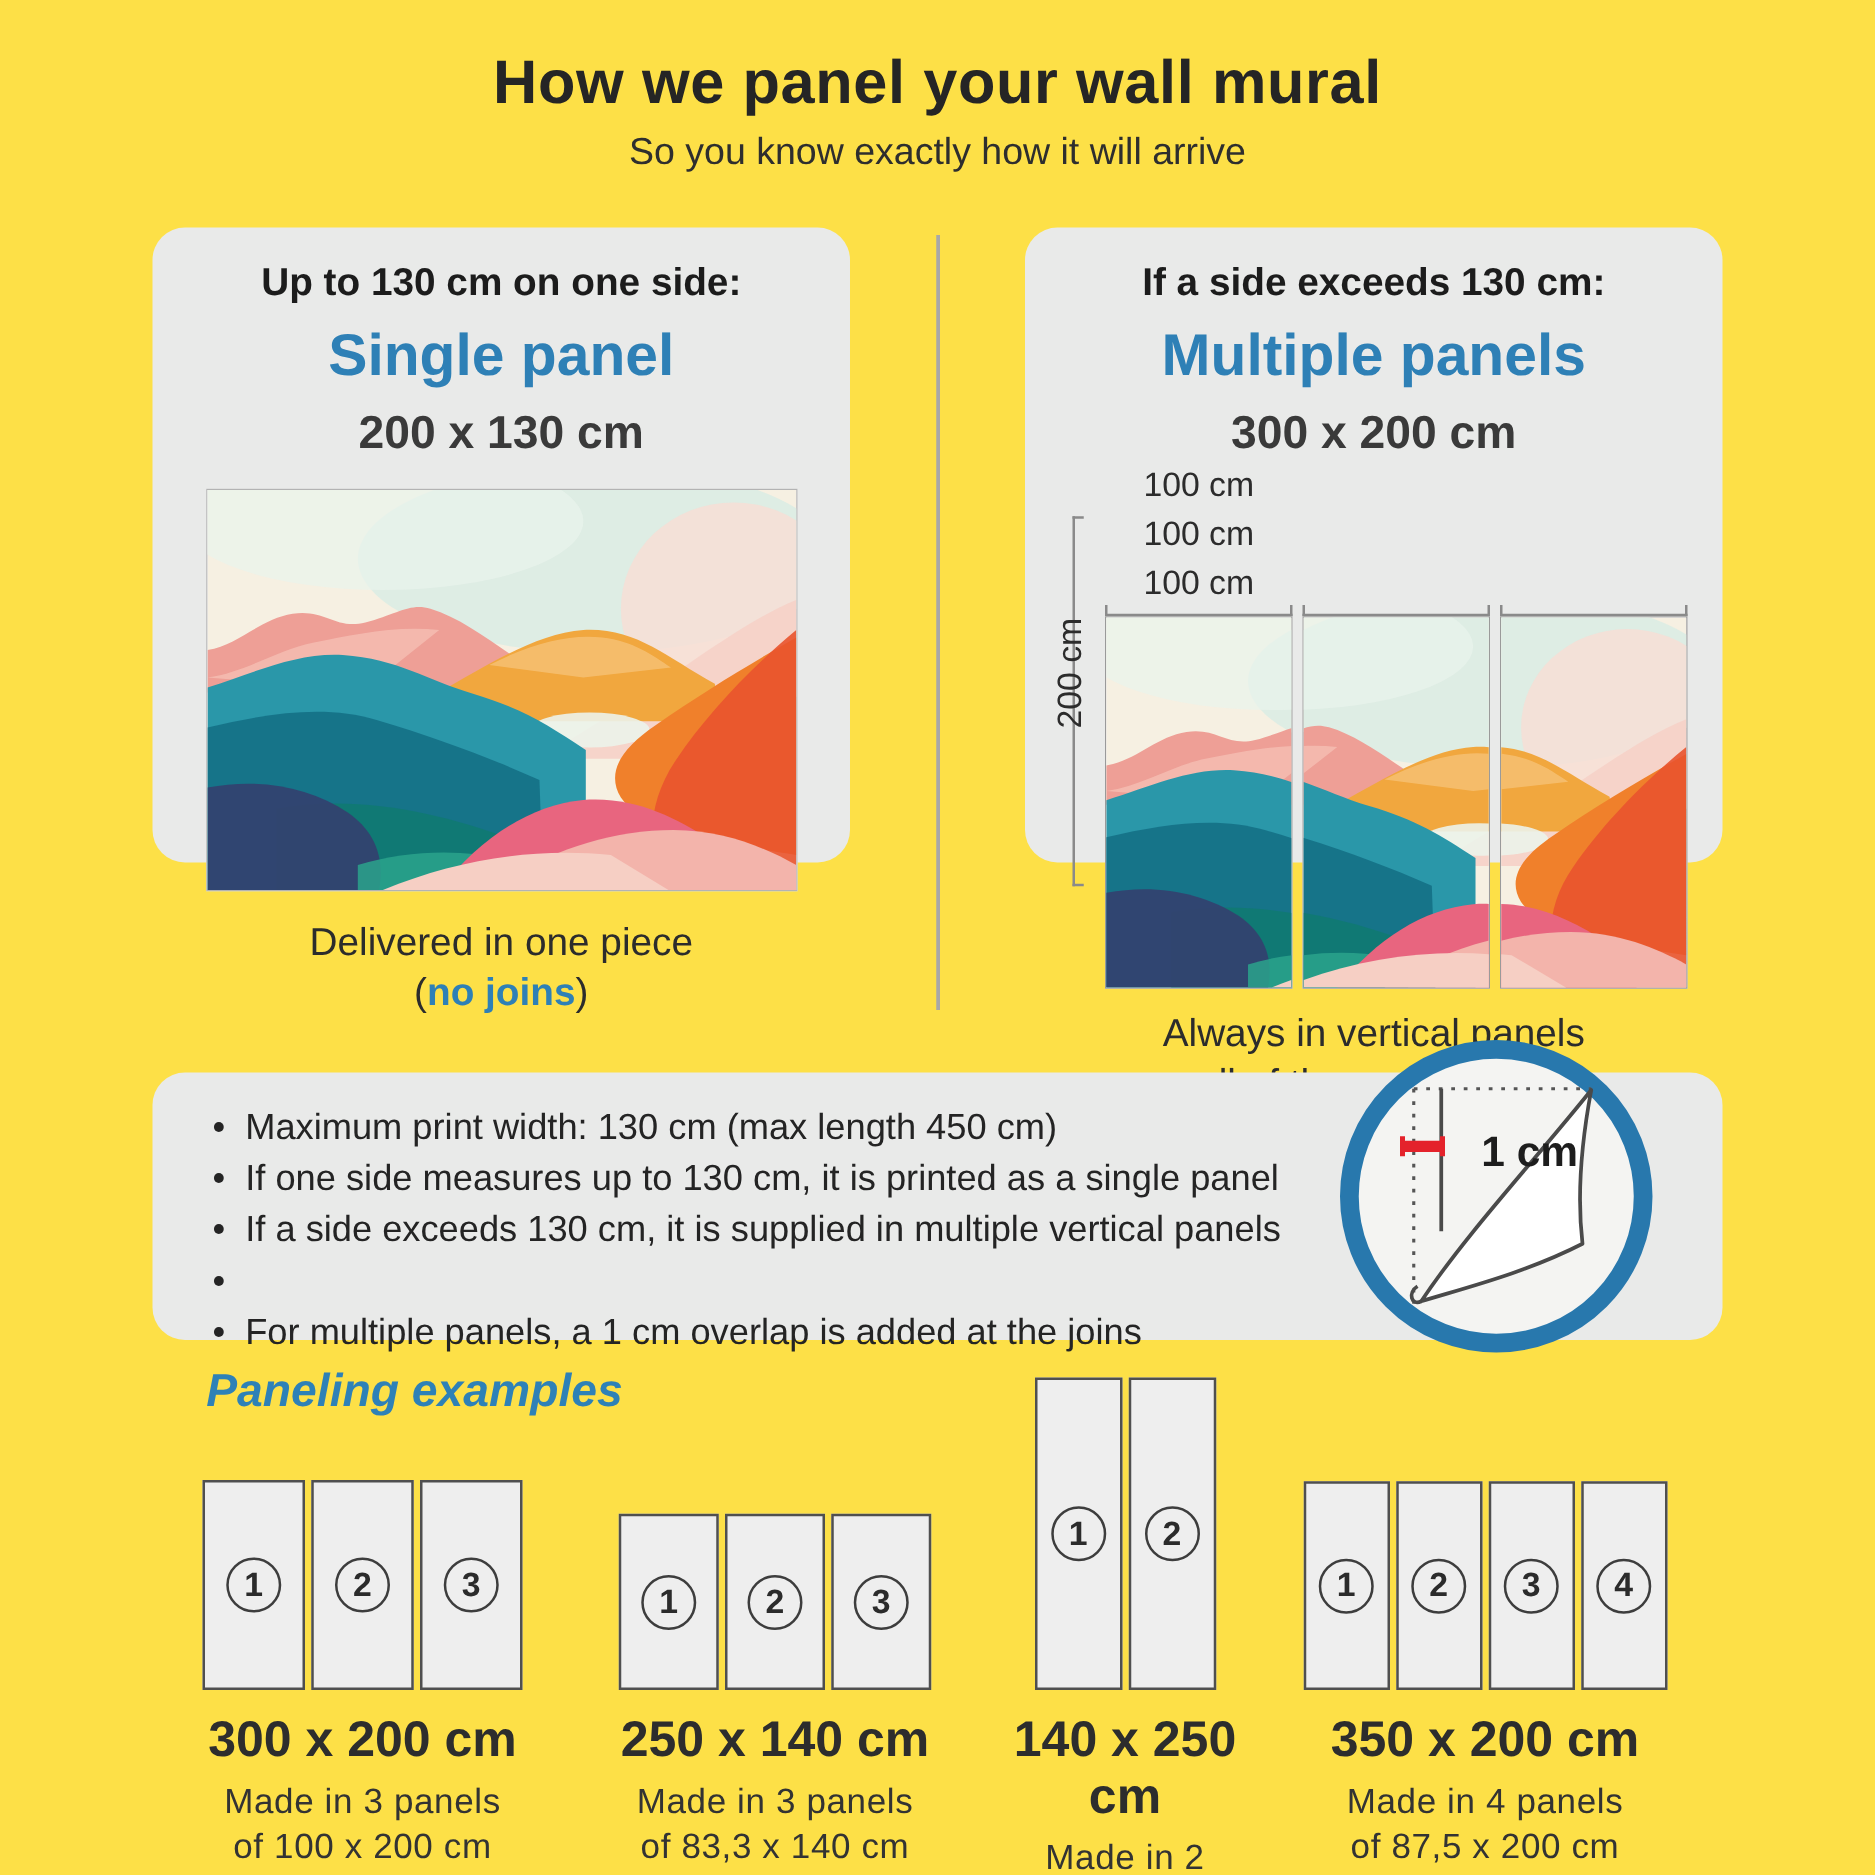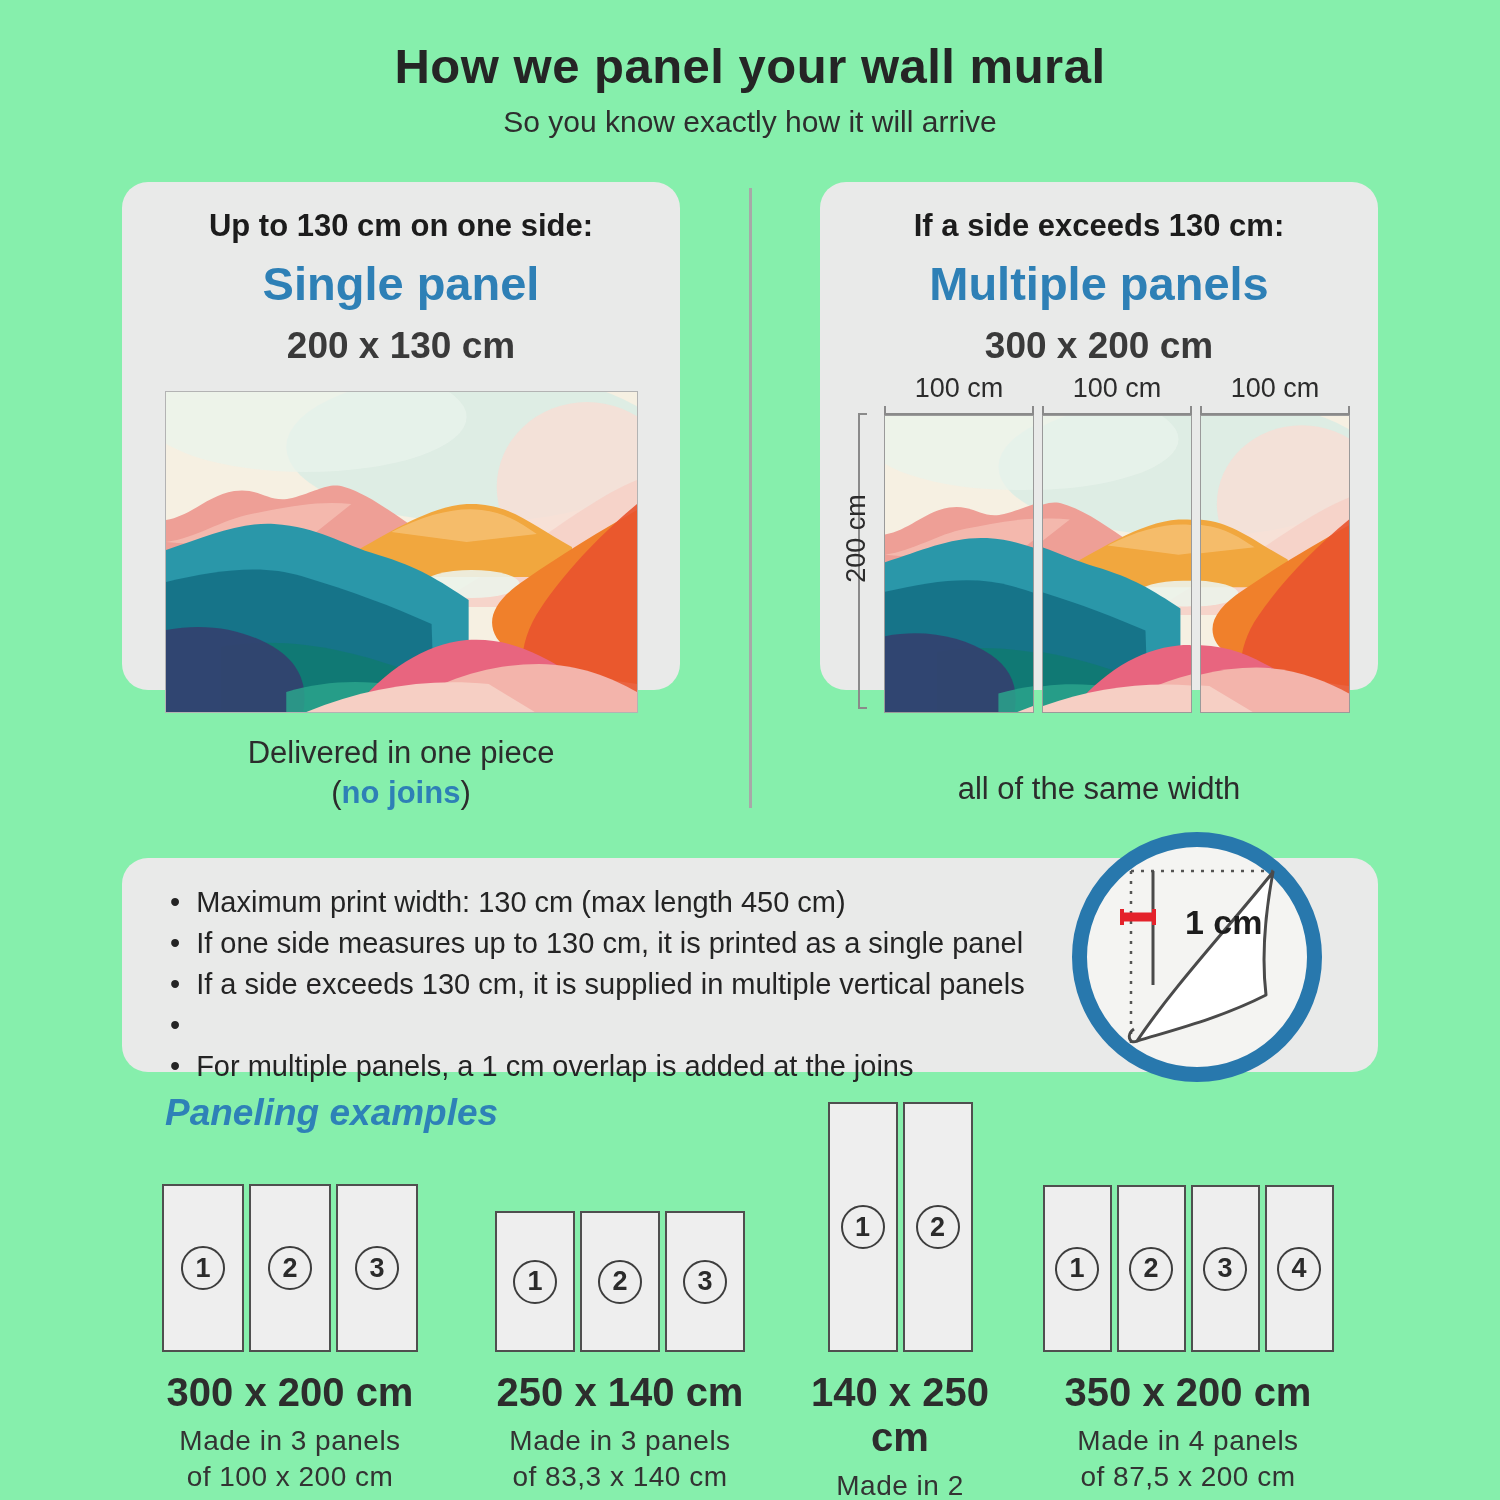--- a/index.html
+++ b/index.html
@@ -1,17 +1,17 @@
 <!DOCTYPE html>
 <html><head>
 <meta charset="utf-8">
 <style>
   html,body{margin:0;padding:0;background:#ffffff;}
   .page{
-    position:relative;width:1500px;height:1500px;background:#86efac;overflow:hidden;
+    position:relative;width:1500px;height:1500px;background:#fde047;overflow:hidden;
     font-family:"Liberation Sans","DejaVu Sans",sans-serif;color:#2b2b2b;
   }
   
   .title{position:absolute;left:0;top:38px;width:100%;text-align:center;
     font-size:49px;font-weight:800;letter-spacing:.5px;color:#252525;}
   .subtitle{position:absolute;left:0;top:105px;width:100%;text-align:center;
     font-size:30px;font-weight:500;color:#2e2e2e;}
   
   .card{position:absolute;top:182px;width:558px;height:508px;background:#e9eae9;
     border-radius:26px;text-align:center;}
@@ -21,21 +21,21 @@
   .card .condition{margin-top:26px;font-size:31px;font-weight:700;color:#1c1c1c;}
   .card .type{margin-top:12px;font-size:47px;font-weight:800;color:#2e80b6;}
   .card .size{margin-top:14px;font-size:37px;font-weight:700;color:#3a3a3a;}
   .mural-frame{display:inline-block;margin-top:24px;width:471px;height:320px;
     border:1px solid #b3b3b3;background:#fff;}
   .mural-frame svg{display:block;width:100%;height:100%;}
   .card .footer{margin-top:16px;font-size:31px;font-weight:500;color:#2c2c2c;line-height:40px;}
   .accent{color:#2e80b6;font-weight:700;}
   
   .measure-wrap{position:relative;width:467px;margin:6px 0 0 64px;}
-  .width-labels{display:flex;gap:8px;}
+  .width-labels{display:flex;gap:8px;flex-direction:column;}
   .width-labels .wl{width:150px;font-size:27px;font-weight:500;color:#2c2c2c;}
   .brackets{display:flex;gap:8px;margin-top:2px;}
   .bracket{width:150px;height:9px;box-sizing:border-box;
     border-left:2px solid #8a8a8a;border-right:2px solid #8a8a8a;border-bottom:2px solid #8a8a8a;}
   .panel-row{display:flex;gap:8px;margin-top:0;}
   .mural-panel{width:150px;height:298px;border:1px solid #9a9a9a;box-sizing:border-box;background:#fff;}
   .mural-panel svg{display:block;width:100%;height:100%;}
   .vline{position:absolute;left:-26px;top:40px;width:9px;height:296px;box-sizing:border-box;
     border-left:2px solid #8a8a8a;border-top:2px solid #8a8a8a;border-bottom:2px solid #8a8a8a;}
   .vlabel{position:absolute;left:-88px;top:150px;width:120px;text-align:center;
@@ -149,21 +149,21 @@
           <svg viewBox="313.2 0 156.8 320" preserveAspectRatio="none">
               <use href="#mural"></use>
             </svg>
         </div>
       </div>
       <div class="vline"></div>
       <div class="vlabel">200 cm</div>
     </div>
 
     <div class="footer">
-      <br>
+      <span>Always in vertical panels</span><br>
       <span>all of the same width</span>
     </div>
   </div>
 
   <div class="info-bar">
     <div class="bullets">
       <div class="bullet">
           <span class="dot">•</span>
           <span>Maximum print width: 130 cm (max length 450 cm)</span>
         </div>

